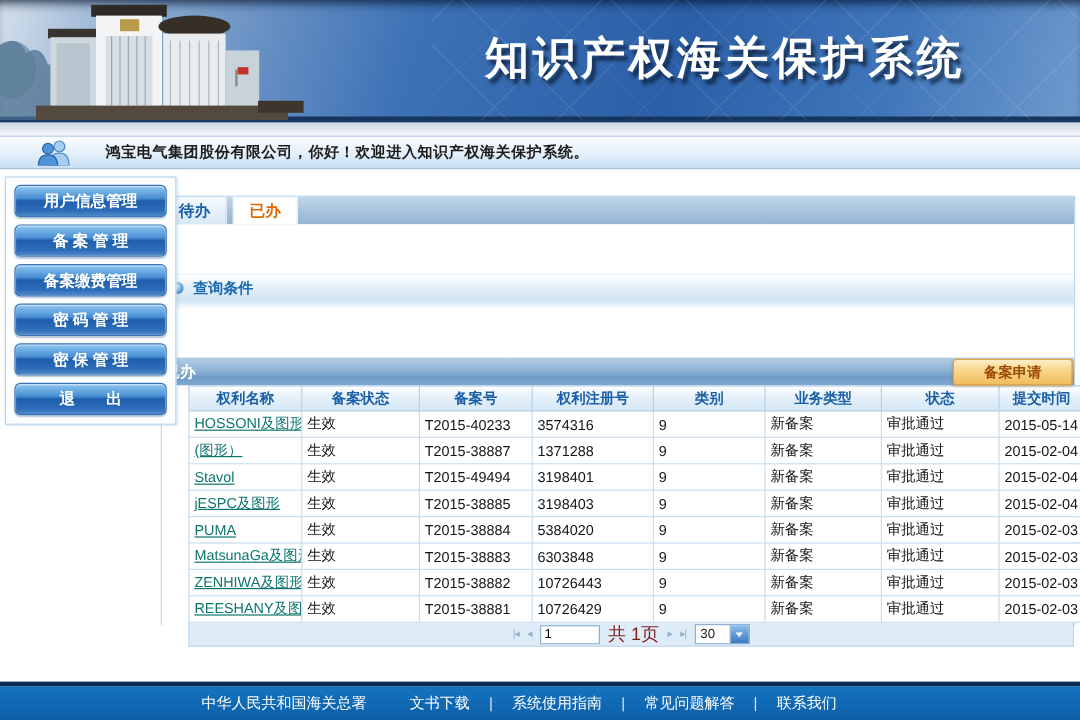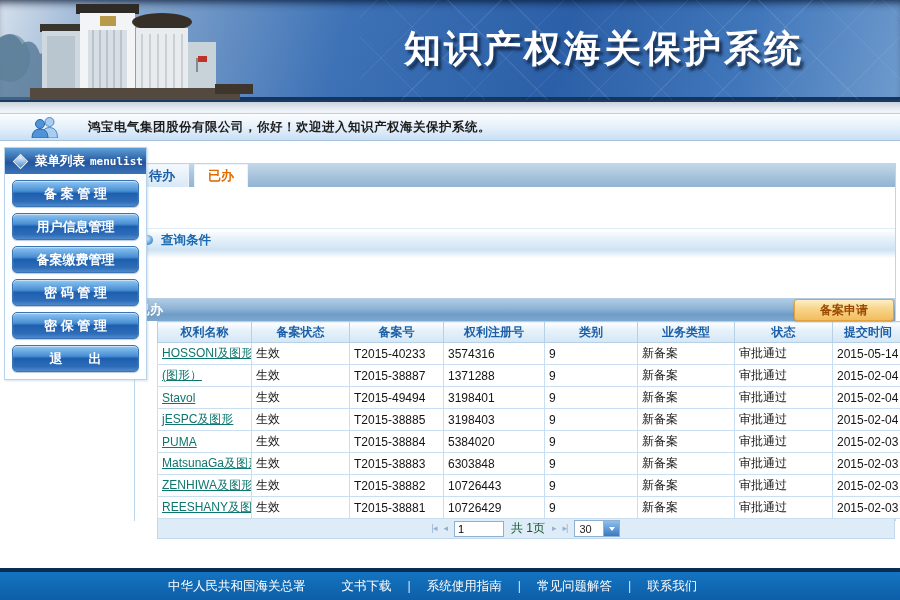--- a/index.html
+++ b/index.html
@@ -108,21 +108,21 @@
   .pagination {
     margin-left:22px; width:738px; height:20px; box-sizing:border-box;
     background:#deecf8; border:1px solid #c2d8ec; border-top:none;
     display:flex; align-items:center; justify-content:center; gap:7px;
   }
   .pg-icon { color:#93b1cf; font-size:9px; line-height:1; cursor:pointer; letter-spacing:-1px; }
   .pg-input {
     width:42px; height:14px; border:1px solid #8fb0cf; font-size:11px; padding:0 3px;
     font-family:"Liberation Sans", sans-serif;
   }
-  .pg-label { font-size:12px; color:#14532d; }
+  .pg-label { font-size:15px; color:#7f1d1d; }
   .pg-select {
     position:relative; width:46px; height:17px; box-sizing:border-box; background:#fff;
     border:1px solid #8fb0cf; display:flex; align-items:center; padding-left:4px;
     font-size:11px; color:#222; cursor:pointer;
   }
   .pg-select .arrow-box {
     position:absolute; right:0; top:0; width:15px; height:100%;
     background:linear-gradient(180deg,#8cc0ee 0%,#3a78c0 100%);
     border-left:1px solid #8fb0cf; display:flex; align-items:center; justify-content:center;
   }
@@ -342,28 +342,23 @@
       <span class="pg-icon">▸|</span>
       <span class="pg-select">
         <span>30</span>
         <span class="arrow-box"></span>
       </span>
     </div>
   </div>
 </div>
 
 <div class="sidebar">
-  <div class="sidebar-header">
-    <span class="diamond-icon"></span>
-    <span class="sidebar-header-text">菜单列表</span>
-    <span class="sidebar-header-en">menulist</span>
-  </div>
   <div id="sidebar-buttons">
+      <div class="side-btn">用户信息管理</div>
       <div class="side-btn">备 案 管 理</div>
-      <div class="side-btn">用户信息管理</div>
       <div class="side-btn">备案缴费管理</div>
       <div class="side-btn">密 码 管 理</div>
       <div class="side-btn">密 保 管 理</div>
       <div class="side-btn">退　　出</div>
     </div>
 </div>
 
 <div class="footer">
   <div class="footer-links">
       <span class="footer-link first">中华人民共和国海关总署</span>

